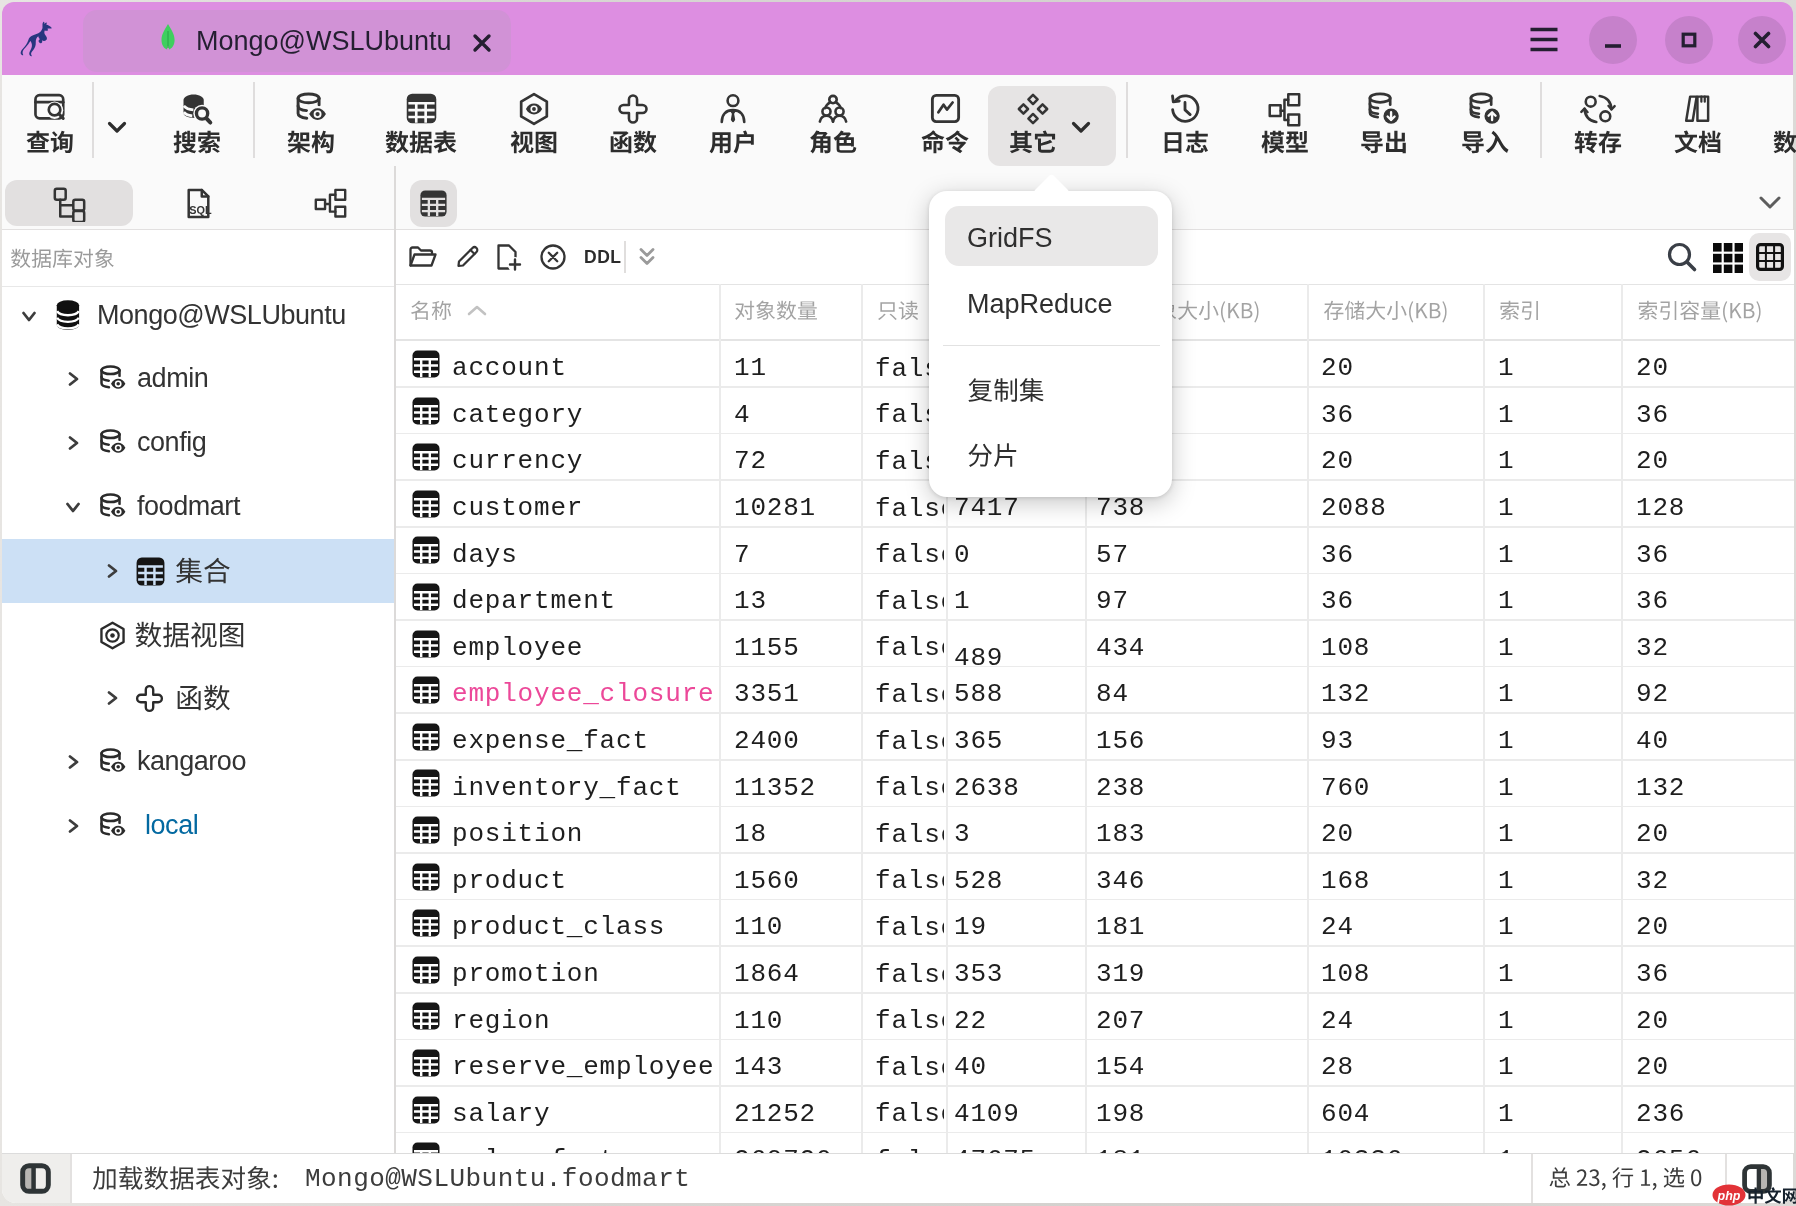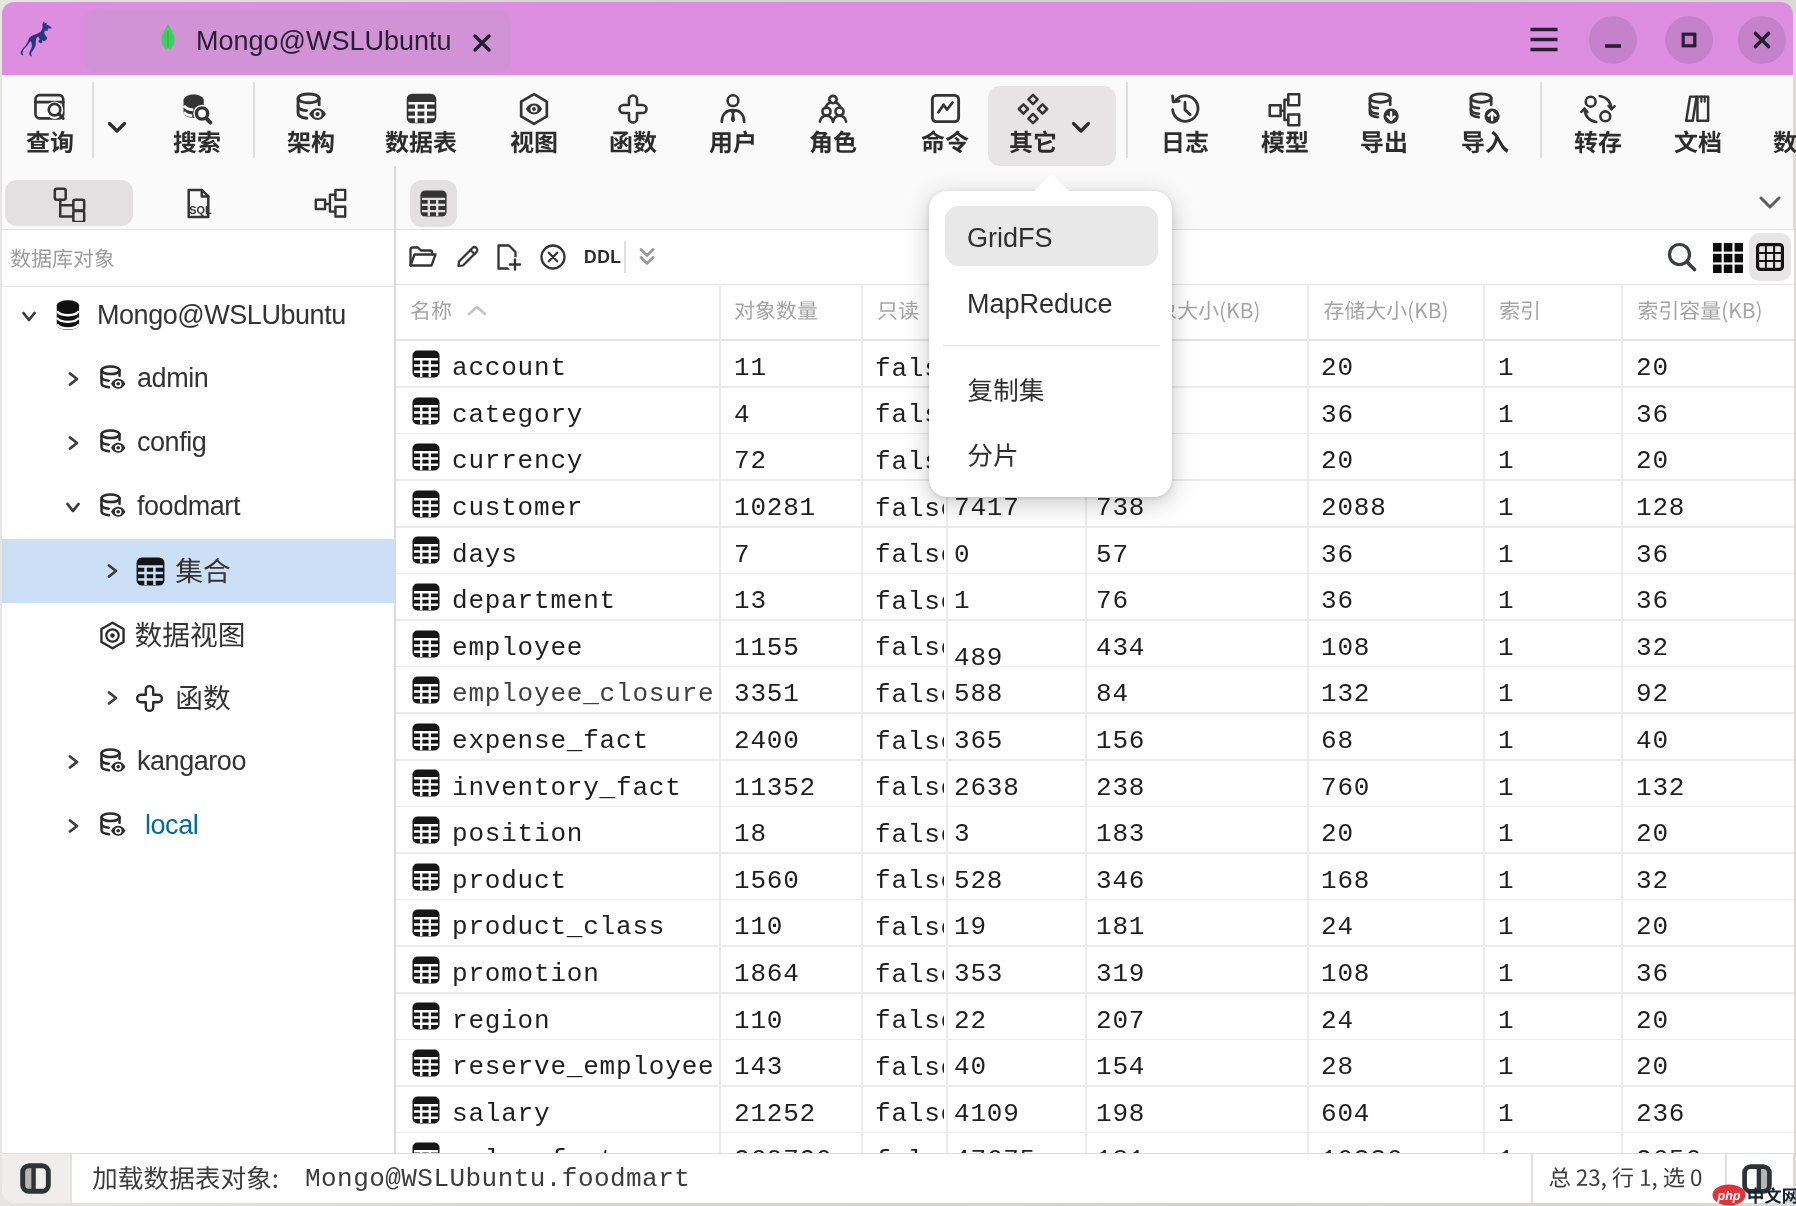--- a/index.html
+++ b/index.html
@@ -499,21 +499,21 @@
 <div class="a" style="left:396px;top:572.6px;width:1398px;height:1.5px;background:#ebebeb"></div>
 <svg class="a" style="left:410px;top:580.9px" width="32" height="32" viewBox="0 0 32 32" fill="none">
     <rect x="2.5" y="2.5" width="27" height="27" rx="5" fill="#161616"></rect>
     <path d="M4 11.2H28 M4 17.5H28 M4 23.8H28" stroke="#fff" stroke-width="2.4"></path>
     <path d="M11.2 11.2V29 M19.8 11.2V29" stroke="#fff" stroke-width="2.4"></path>
   </svg>
 <div class="a" style="left:452px;top:582.2px;height:39px;font:normal 26px/39px 'Liberation Mono',monospace;color:#1e1e1e;letter-spacing:0.8px;white-space:pre">department</div>
 <div class="a" style="left:875px;top:581.7px;width:69px;height:40px;overflow:hidden;font:26px/40px 'Liberation Mono',monospace;letter-spacing:0.8px;color:#1e1e1e">false</div>
 <div class="a" style="left:734px;top:582.2px;height:39px;font:normal 26px/39px 'Liberation Mono',monospace;color:#1e1e1e;letter-spacing:0.8px;white-space:pre">13</div>
 <div class="a" style="left:954px;top:582.2px;height:39px;font:normal 26px/39px 'Liberation Mono',monospace;color:#1e1e1e;letter-spacing:0.8px;white-space:pre">1</div>
-<div class="a" style="left:1096px;top:582.2px;height:39px;font:normal 26px/39px 'Liberation Mono',monospace;color:#1e1e1e;letter-spacing:0.8px;white-space:pre">76</div>
+<div class="a" style="left:1096px;top:582.2px;height:39px;font:normal 26px/39px 'Liberation Mono',monospace;color:#1e1e1e;letter-spacing:0.8px;white-space:pre">97</div>
 <div class="a" style="left:1321px;top:582.2px;height:39px;font:normal 26px/39px 'Liberation Mono',monospace;color:#1e1e1e;letter-spacing:0.8px;white-space:pre">36</div>
 <div class="a" style="left:1498px;top:582.2px;height:39px;font:normal 26px/39px 'Liberation Mono',monospace;color:#1e1e1e;letter-spacing:0.8px;white-space:pre">1</div>
 <div class="a" style="left:1636px;top:582.2px;height:39px;font:normal 26px/39px 'Liberation Mono',monospace;color:#1e1e1e;letter-spacing:0.8px;white-space:pre">36</div>
 <div class="a" style="left:396px;top:619.2px;width:1398px;height:1.5px;background:#ebebeb"></div>
 <svg class="a" style="left:410px;top:627.5px" width="32" height="32" viewBox="0 0 32 32" fill="none">
     <rect x="2.5" y="2.5" width="27" height="27" rx="5" fill="#161616"></rect>
     <path d="M4 11.2H28 M4 17.5H28 M4 23.8H28" stroke="#fff" stroke-width="2.4"></path>
     <path d="M11.2 11.2V29 M19.8 11.2V29" stroke="#fff" stroke-width="2.4"></path>
   </svg>
 <div class="a" style="left:452px;top:628.8px;height:39px;font:normal 26px/39px 'Liberation Mono',monospace;color:#1e1e1e;letter-spacing:0.8px;white-space:pre">employee</div>
@@ -523,40 +523,40 @@
 <div class="a" style="left:1096px;top:628.8px;height:39px;font:normal 26px/39px 'Liberation Mono',monospace;color:#1e1e1e;letter-spacing:0.8px;white-space:pre">434</div>
 <div class="a" style="left:1321px;top:628.8px;height:39px;font:normal 26px/39px 'Liberation Mono',monospace;color:#1e1e1e;letter-spacing:0.8px;white-space:pre">108</div>
 <div class="a" style="left:1498px;top:628.8px;height:39px;font:normal 26px/39px 'Liberation Mono',monospace;color:#1e1e1e;letter-spacing:0.8px;white-space:pre">1</div>
 <div class="a" style="left:1636px;top:628.8px;height:39px;font:normal 26px/39px 'Liberation Mono',monospace;color:#1e1e1e;letter-spacing:0.8px;white-space:pre">32</div>
 <div class="a" style="left:396px;top:665.8000000000001px;width:1398px;height:1.5px;background:#ebebeb"></div>
 <svg class="a" style="left:410px;top:674.1px" width="32" height="32" viewBox="0 0 32 32" fill="none">
     <rect x="2.5" y="2.5" width="27" height="27" rx="5" fill="#161616"></rect>
     <path d="M4 11.2H28 M4 17.5H28 M4 23.8H28" stroke="#fff" stroke-width="2.4"></path>
     <path d="M11.2 11.2V29 M19.8 11.2V29" stroke="#fff" stroke-width="2.4"></path>
   </svg>
-<div class="a" style="left:452px;top:675.4px;height:39px;font:normal 26px/39px 'Liberation Mono',monospace;color:#404040;letter-spacing:0.8px;white-space:pre">employee_closure</div>
+<div class="a" style="left:452px;top:675.4px;height:39px;font:normal 26px/39px 'Liberation Mono',monospace;color:#ec4899;letter-spacing:0.8px;white-space:pre">employee_closure</div>
 <div class="a" style="left:875px;top:674.9px;width:69px;height:40px;overflow:hidden;font:26px/40px 'Liberation Mono',monospace;letter-spacing:0.8px;color:#1e1e1e">false</div>
 <div class="a" style="left:734px;top:675.4px;height:39px;font:normal 26px/39px 'Liberation Mono',monospace;color:#1e1e1e;letter-spacing:0.8px;white-space:pre">3351</div>
 <div class="a" style="left:954px;top:675.4px;height:39px;font:normal 26px/39px 'Liberation Mono',monospace;color:#1e1e1e;letter-spacing:0.8px;white-space:pre">588</div>
 <div class="a" style="left:1096px;top:675.4px;height:39px;font:normal 26px/39px 'Liberation Mono',monospace;color:#1e1e1e;letter-spacing:0.8px;white-space:pre">84</div>
 <div class="a" style="left:1321px;top:675.4px;height:39px;font:normal 26px/39px 'Liberation Mono',monospace;color:#1e1e1e;letter-spacing:0.8px;white-space:pre">132</div>
 <div class="a" style="left:1498px;top:675.4px;height:39px;font:normal 26px/39px 'Liberation Mono',monospace;color:#1e1e1e;letter-spacing:0.8px;white-space:pre">1</div>
 <div class="a" style="left:1636px;top:675.4px;height:39px;font:normal 26px/39px 'Liberation Mono',monospace;color:#1e1e1e;letter-spacing:0.8px;white-space:pre">92</div>
 <div class="a" style="left:396px;top:712.4px;width:1398px;height:1.5px;background:#ebebeb"></div>
 <svg class="a" style="left:410px;top:720.7px" width="32" height="32" viewBox="0 0 32 32" fill="none">
     <rect x="2.5" y="2.5" width="27" height="27" rx="5" fill="#161616"></rect>
     <path d="M4 11.2H28 M4 17.5H28 M4 23.8H28" stroke="#fff" stroke-width="2.4"></path>
     <path d="M11.2 11.2V29 M19.8 11.2V29" stroke="#fff" stroke-width="2.4"></path>
   </svg>
 <div class="a" style="left:452px;top:722px;height:39px;font:normal 26px/39px 'Liberation Mono',monospace;color:#1e1e1e;letter-spacing:0.8px;white-space:pre">expense_fact</div>
 <div class="a" style="left:875px;top:721.5px;width:69px;height:40px;overflow:hidden;font:26px/40px 'Liberation Mono',monospace;letter-spacing:0.8px;color:#1e1e1e">false</div>
 <div class="a" style="left:734px;top:722px;height:39px;font:normal 26px/39px 'Liberation Mono',monospace;color:#1e1e1e;letter-spacing:0.8px;white-space:pre">2400</div>
 <div class="a" style="left:954px;top:722px;height:39px;font:normal 26px/39px 'Liberation Mono',monospace;color:#1e1e1e;letter-spacing:0.8px;white-space:pre">365</div>
 <div class="a" style="left:1096px;top:722px;height:39px;font:normal 26px/39px 'Liberation Mono',monospace;color:#1e1e1e;letter-spacing:0.8px;white-space:pre">156</div>
-<div class="a" style="left:1321px;top:722px;height:39px;font:normal 26px/39px 'Liberation Mono',monospace;color:#1e1e1e;letter-spacing:0.8px;white-space:pre">68</div>
+<div class="a" style="left:1321px;top:722px;height:39px;font:normal 26px/39px 'Liberation Mono',monospace;color:#1e1e1e;letter-spacing:0.8px;white-space:pre">93</div>
 <div class="a" style="left:1498px;top:722px;height:39px;font:normal 26px/39px 'Liberation Mono',monospace;color:#1e1e1e;letter-spacing:0.8px;white-space:pre">1</div>
 <div class="a" style="left:1636px;top:722px;height:39px;font:normal 26px/39px 'Liberation Mono',monospace;color:#1e1e1e;letter-spacing:0.8px;white-space:pre">40</div>
 <div class="a" style="left:396px;top:759.0000000000001px;width:1398px;height:1.5px;background:#ebebeb"></div>
 <svg class="a" style="left:410px;top:767.3px" width="32" height="32" viewBox="0 0 32 32" fill="none">
     <rect x="2.5" y="2.5" width="27" height="27" rx="5" fill="#161616"></rect>
     <path d="M4 11.2H28 M4 17.5H28 M4 23.8H28" stroke="#fff" stroke-width="2.4"></path>
     <path d="M11.2 11.2V29 M19.8 11.2V29" stroke="#fff" stroke-width="2.4"></path>
   </svg>
 <div class="a" style="left:452px;top:768.6px;height:39px;font:normal 26px/39px 'Liberation Mono',monospace;color:#1e1e1e;letter-spacing:0.8px;white-space:pre">inventory_fact</div>
 <div class="a" style="left:875px;top:768.1px;width:69px;height:40px;overflow:hidden;font:26px/40px 'Liberation Mono',monospace;letter-spacing:0.8px;color:#1e1e1e">false</div>

